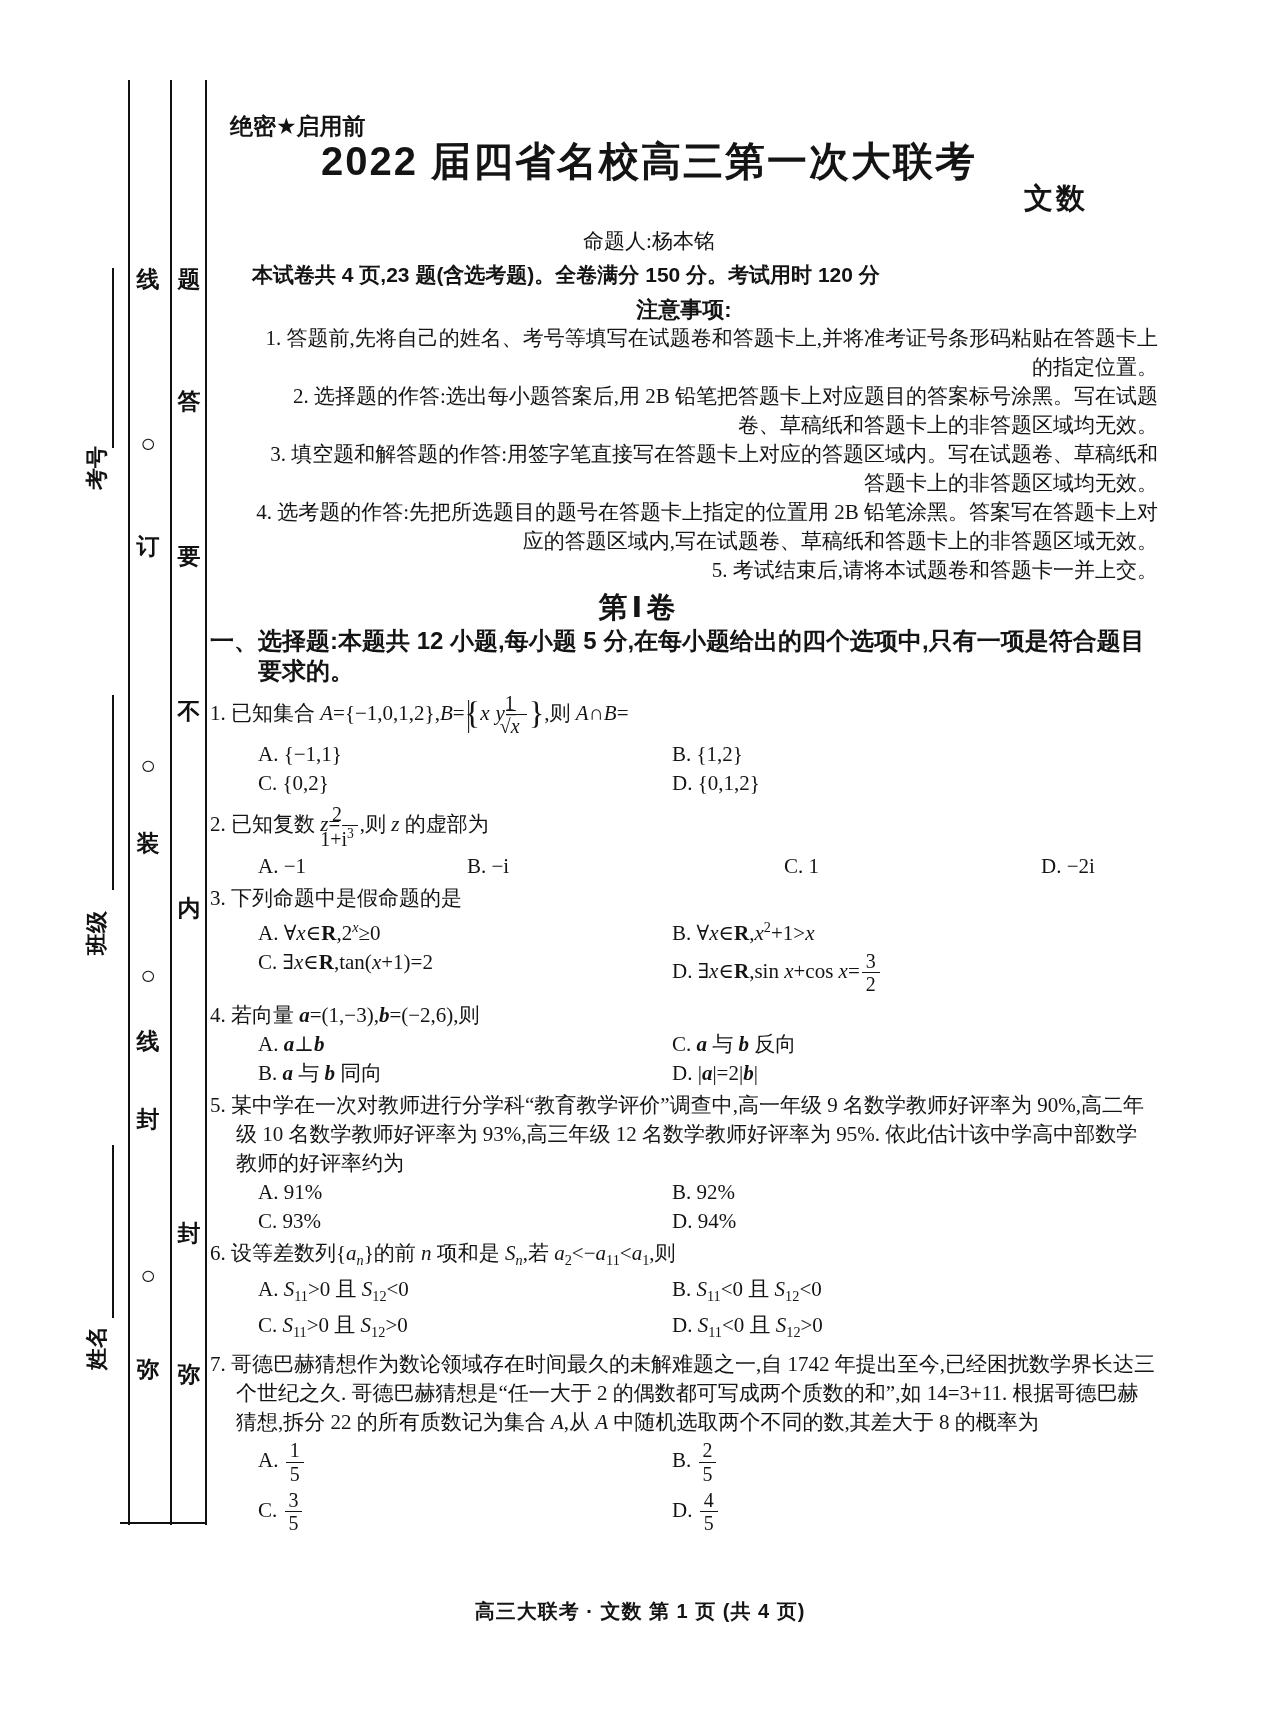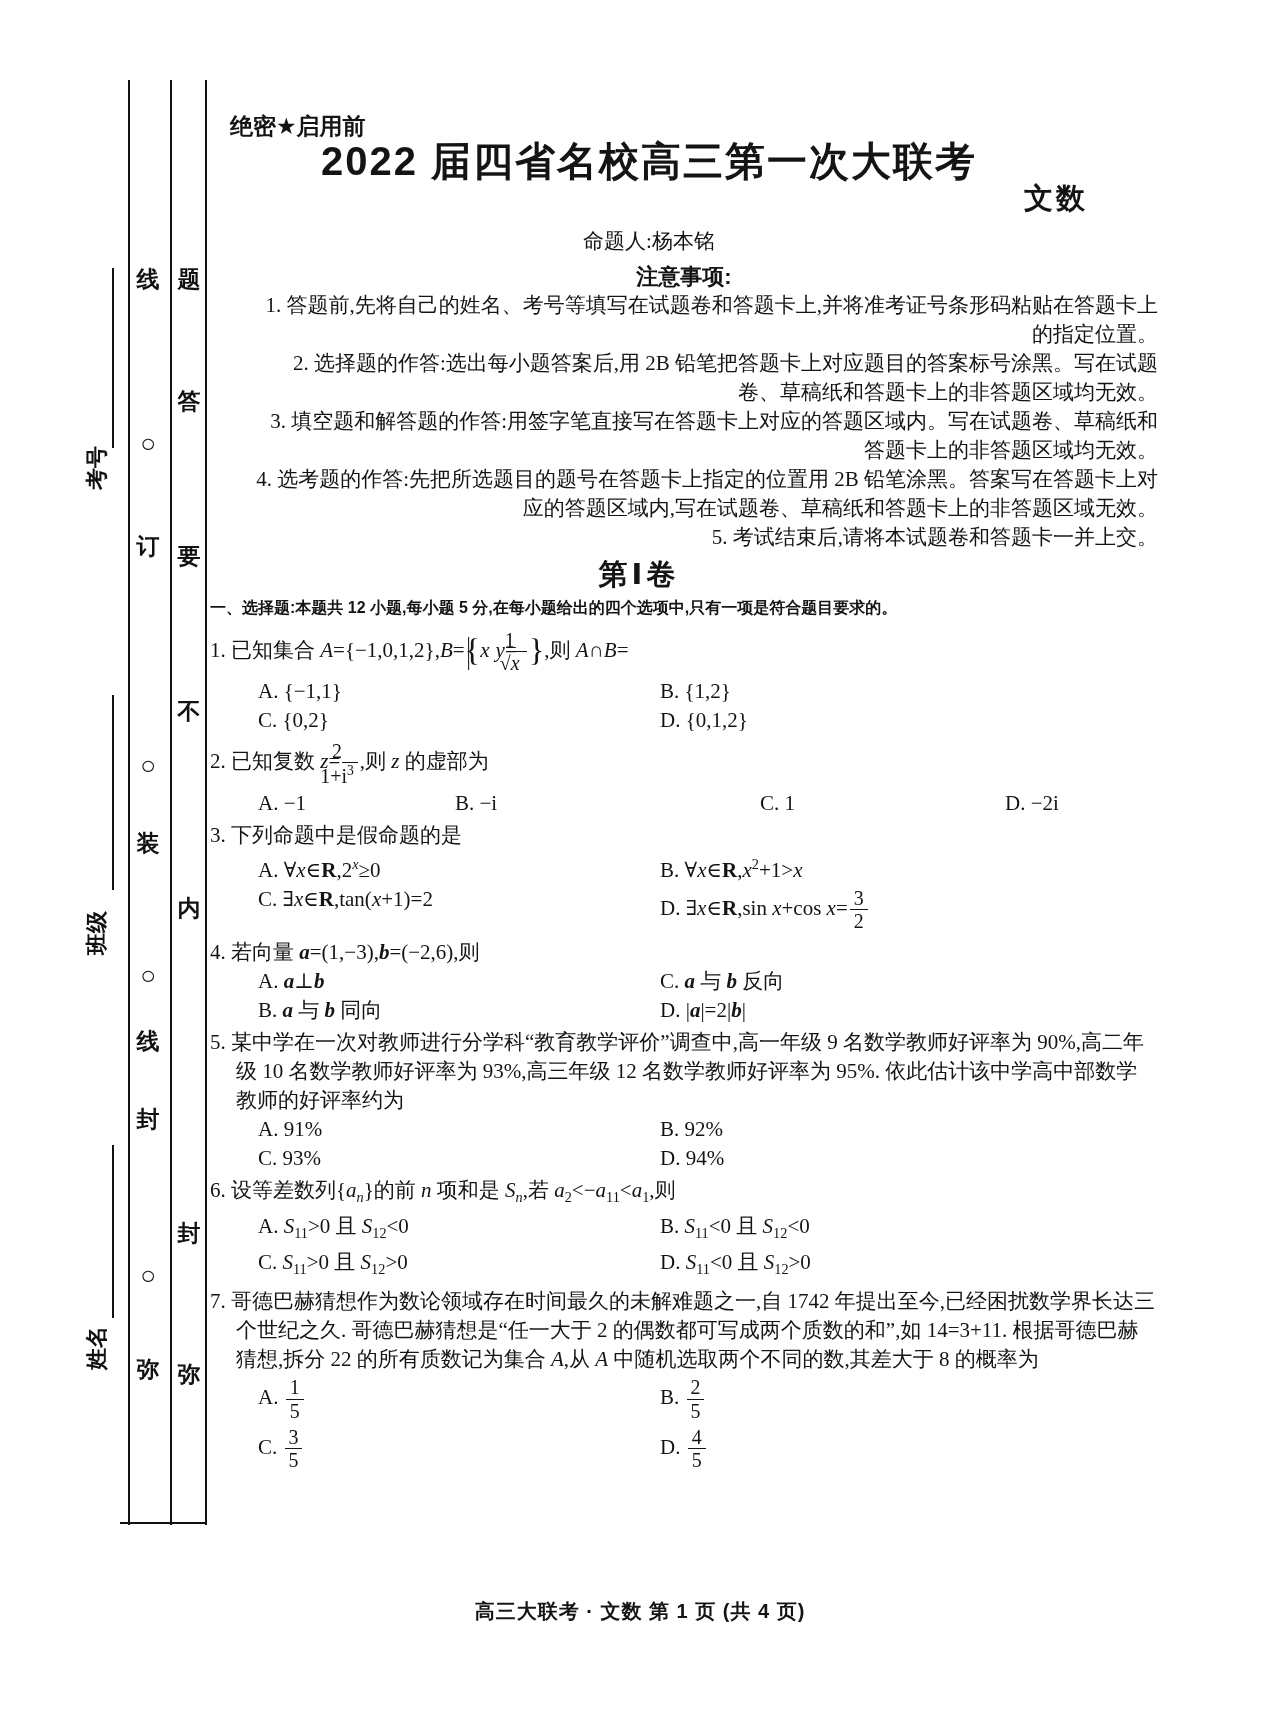--- a/index.html
+++ b/index.html
@@ -20,24 +20,24 @@
   .content{position:absolute;left:210px;top:112px;width:948px;font-size:21px;line-height:29px;}
   .hei{font-family:"Liberation Sans","DejaVu Sans",sans-serif;font-weight:700;}
   .classification{font-size:23px;margin:0 0 6px 20px;}
   .exam-title{font-size:40px;text-align:center;margin:8px 70px 2px 0;letter-spacing:2px;}
   .exam-subject{font-size:29px;text-align:right;margin:8px 70px 10px 0;letter-spacing:3px;}
   .exam-author{text-align:center;margin:14px 70px 4px 0;}
   .exam-info{font-size:21px;text-indent:2em;margin:4px 0 6px;}
   .notes-heading{font-size:22px;margin:6px 0 0;text-align:center;}
   .note{margin:0;text-indent:2em;text-align:right;}
   .section-heading{font-size:29px;text-align:center;margin:8px 90px 4px 0;letter-spacing:4px;}
-  .sec-instr{font-size:16px;padding-left:2em;text-indent:-2em;margin:2px 0 4px;line-height:30px;}
+  .sec-instr{font-size:24px;padding-left:2em;text-indent:-2em;margin:2px 0 4px;line-height:30px;}
   .q{margin-top:3px;}
   .stem{padding-left:26px;text-indent:-26px;}
-  .opts{display:grid;margin-left:48px;column-gap:0;}
+  .opts{display:grid;margin-left:48px;column-gap:12px;}
   .cols2{grid-template-columns:402px 1fr;}
   .cols4{grid-template-columns:197px 305px 245px 1fr;}
   .opt{white-space:nowrap;}
   i{font-style:italic;}
   b.v{font-weight:700;font-style:italic;}
   b.bb{font-weight:700;font-style:normal;}
   sup,sub{font-size:0.68em;}
   .fr{display:inline-block;vertical-align:middle;text-align:center;line-height:1.12;
       font-size:0.95em;margin:2px 2px;}
   .fr .n{display:block;border-bottom:1.6px solid #141414;padding:0 4px;}
@@ -86,20 +86,21 @@
       <span class="blankline" style="left:112px;top:695px;height:195px;"></span>
       <span class="seal-label" style="left:70px;top:1333px;width:54px;text-align:center;">姓名</span>
       <span class="blankline" style="left:112px;top:1145px;height:173px;"></span>
     </div>
 
   <div class="content">
     <div class="classification hei">绝密★启用前</div>
     <h1 class="exam-title hei" style="margin-top:6px;">2022 届四省名校高三第一次大联考</h1>
     <h2 class="exam-subject hei">文数</h2>
     <div class="exam-author">命题人:杨本铭</div>
+    <div class="exam-info hei">本试卷共 4 页,23 题(含选考题)。全卷满分 150 分。考试用时 120 分</div>
     <div class="notes-heading hei">注意事项:</div>
     <div id="notes-list">
         <p class="note">1. 答题前,先将自己的姓名、考号等填写在试题卷和答题卡上,并将准考证号条形码粘贴在答题卡上的指定位置。</p>
         <p class="note">2. 选择题的作答:选出每小题答案后,用 2B 铅笔把答题卡上对应题目的答案标号涂黑。写在试题卷、草稿纸和答题卡上的非答题区域均无效。</p>
         <p class="note">3. 填空题和解答题的作答:用签字笔直接写在答题卡上对应的答题区域内。写在试题卷、草稿纸和答题卡上的非答题区域均无效。</p>
         <p class="note">4. 选考题的作答:先把所选题目的题号在答题卡上指定的位置用 2B 铅笔涂黑。答案写在答题卡上对应的答题区域内,写在试题卷、草稿纸和答题卡上的非答题区域无效。</p>
         <p class="note">5. 考试结束后,请将本试题卷和答题卡一并上交。</p>
       </div>
     <h3 class="section-heading hei">第Ⅰ卷</h3>
     <p class="sec-instr hei">一、选择题:本题共 12 小题,每小题 5 分,在每小题给出的四个选项中,只有一项是符合题目要求的。</p>

